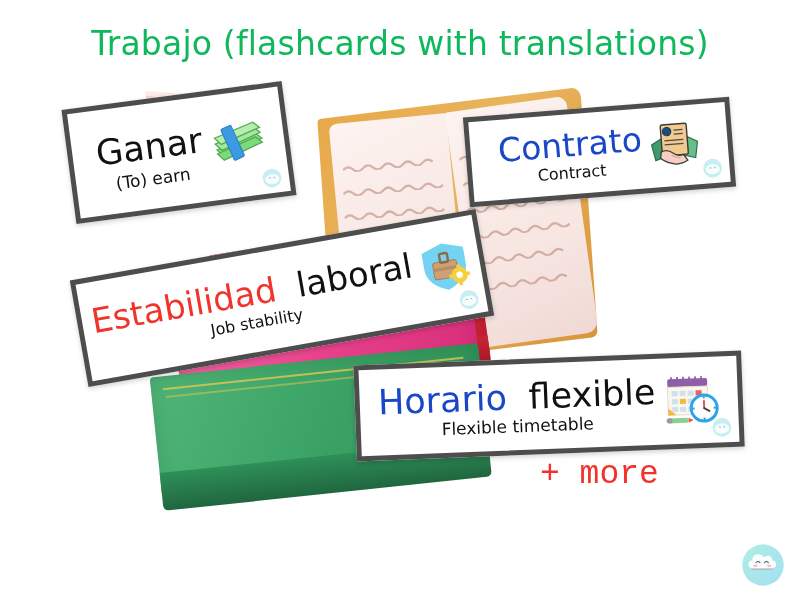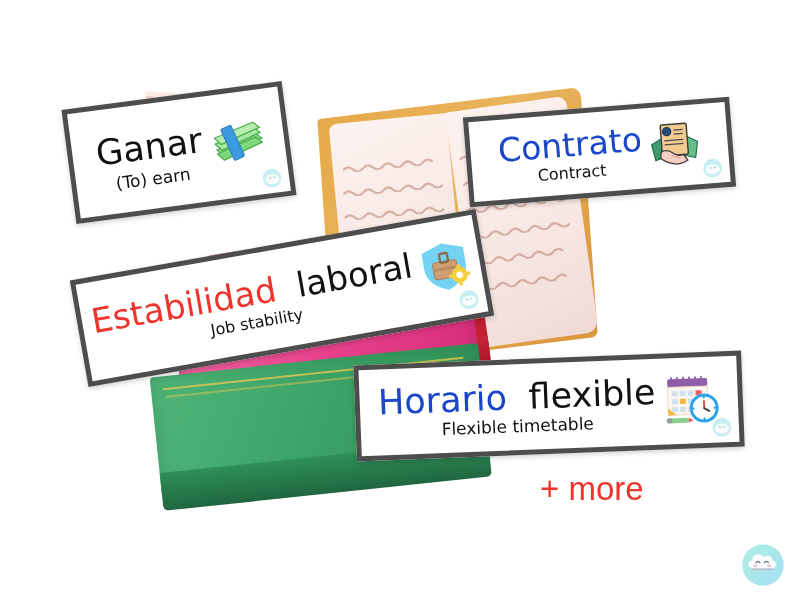--- a/index.html
+++ b/index.html
@@ -17,22 +17,22 @@
     font-family:"DejaVu Sans", sans-serif;
     font-weight:400;letter-spacing:.2px;white-space:nowrap;
   }
   #title-text{
     top:24px;left:0;font-size:33px;color:#10b85c;
   }
   #footer-text{
     top:536px;left:0;font-size:33px;color:#10b85c;
   }
   #more-text{
-    position:absolute;left:540px;top:470px;font-size:33px;color:#f0332b;
-    font-family:Liberation Sans, sans-serif;white-space:nowrap;
+    position:absolute;left:540px;top:456px;font-size:33px;color:#f0332b;
+    font-family:Liberation Mono, monospace;white-space:nowrap;
   }
 
   
   #books{position:absolute;left:150px;top:95px;width:380px;height:440px;}
 
   
   .openbook{
     position:absolute;left:175px;top:8px;width:265px;height:250px;
     transform:rotate(-7deg);
   }
@@ -133,20 +133,21 @@
   .mini-wm{position:absolute;right:6px;bottom:4px;width:22px;height:22px;opacity:.9;}
 
   
   #brand-logo{position:absolute;right:14px;bottom:12px;width:46px;height:46px;opacity:.95;}
 </style>
 </head>
 <body>
 
 <div id="stage">
 
+  <div class="heading" id="title-text">Trabajo (flashcards with translations)</div>
 
   <div id="books">
 
     <div class="openbook">
       <div class="ob-cover"></div>
       <div class="ob-pageL">
         <div class="squig" style="left:10px;top:42px;">
           <svg width="96" height="8">
               <path d="M0 5 Q5 0 10 5 T20 5 T30 5 T40 5 T50 5 T60 5 T70 5 T80 5 T90 5" stroke="#c08d7f" stroke-width="2.2" fill="none"></path>
             </svg>

